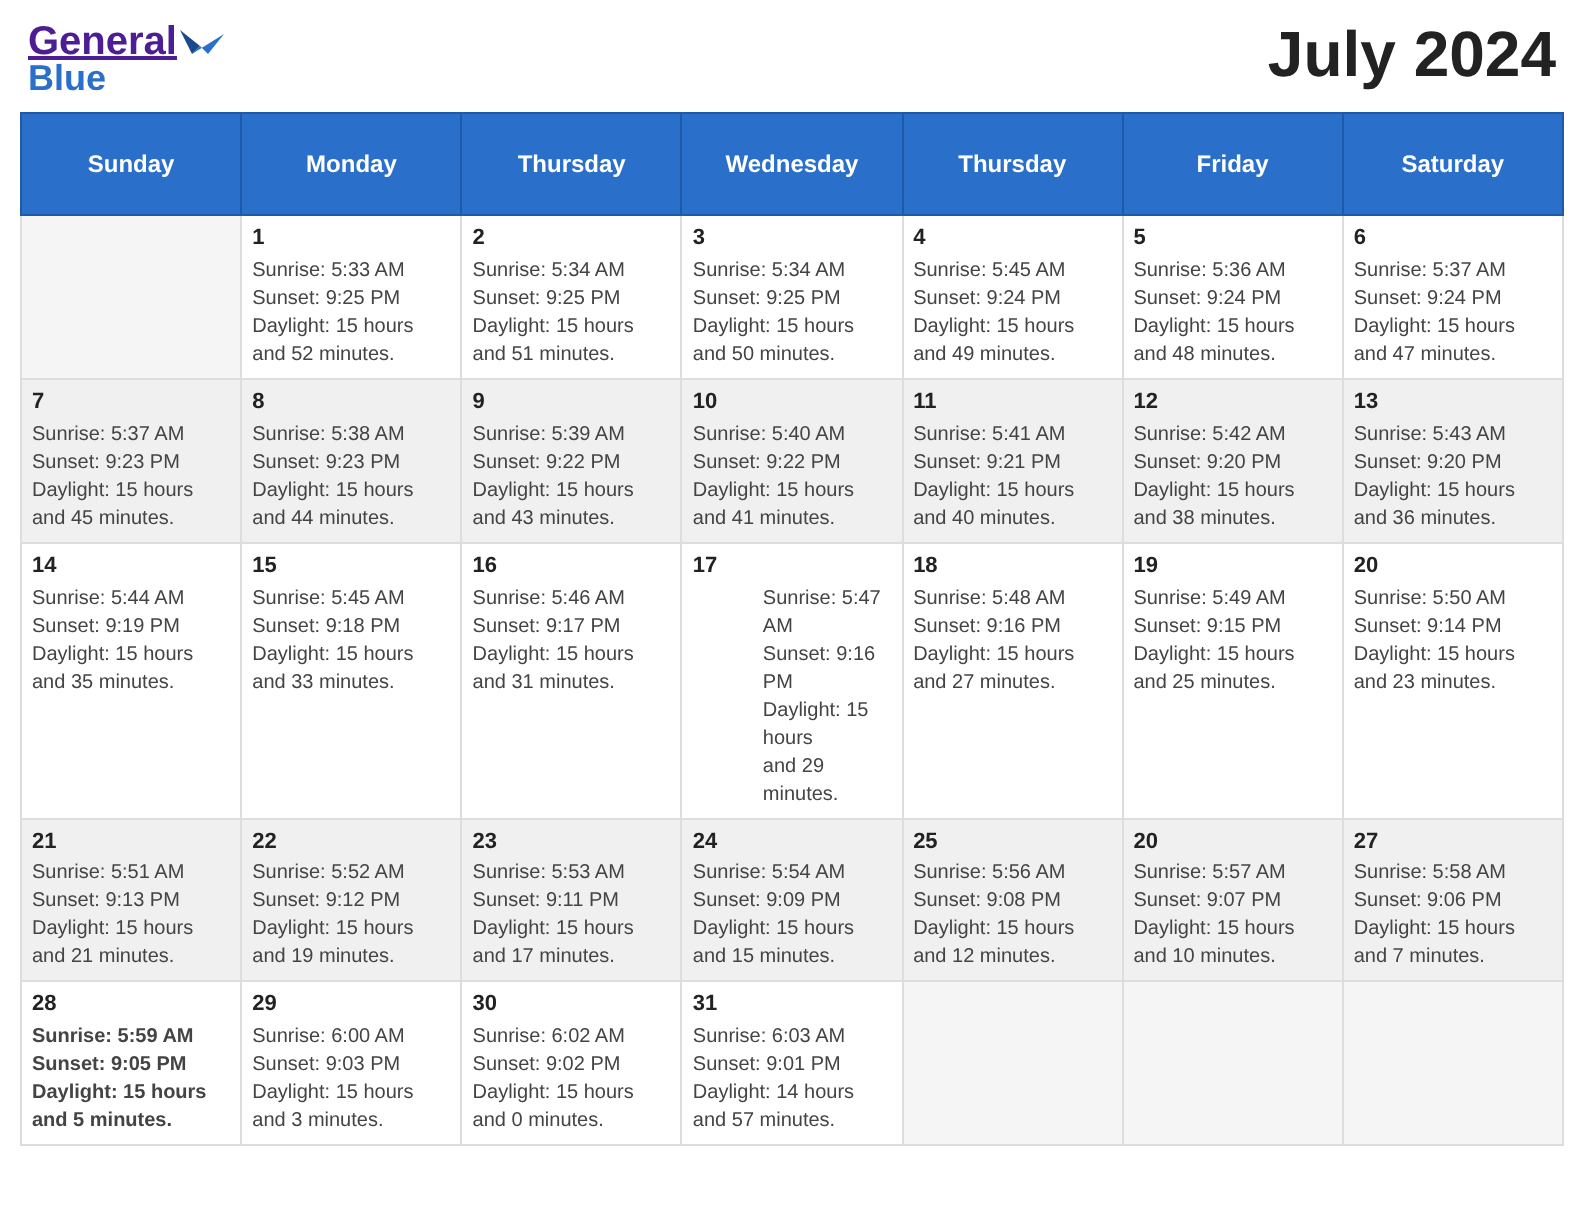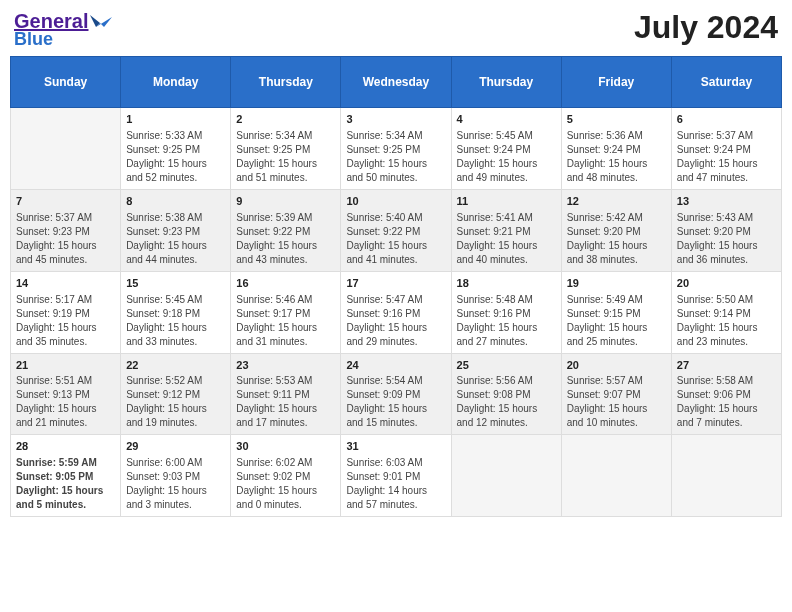--- a/index.html
+++ b/index.html
@@ -207,42 +207,42 @@
           <div class="day-num">13</div>
           <div class="day-info" style="white-space: pre-line;">Sunrise: 5:43 AM
 Sunset: 9:20 PM
 Daylight: 15 hours
 and 36 minutes.</div>
         </td>
       </tr>
       <tr>
         <td>
           <div class="day-num">14</div>
-          <div class="day-info" style="white-space: pre-line;">Sunrise: 5:17 AM
+          <div class="day-info" style="white-space: pre-line;">Sunrise: 5:44 AM
 Sunset: 9:19 PM
 Daylight: 15 hours
 and 35 minutes.</div>
         </td>
         <td>
           <div class="day-num">15</div>
           <div class="day-info" style="white-space: pre-line;">Sunrise: 5:45 AM
 Sunset: 9:18 PM
 Daylight: 15 hours
 and 33 minutes.</div>
         </td>
         <td>
           <div class="day-num">16</div>
           <div class="day-info" style="white-space: pre-line;">Sunrise: 5:46 AM
 Sunset: 9:17 PM
 Daylight: 15 hours
 and 31 minutes.</div>
         </td>
         <td>
           <div class="day-num">17</div>
-          <div class="day-info" style="white-space: pre-line;">Sunrise: 5:47 AM
+          <div class="day-info" style="white-space: pre-line; margin-left: 35px;">Sunrise: 5:47 AM
 Sunset: 9:16 PM
 Daylight: 15 hours
 and 29 minutes.</div>
         </td>
         <td>
           <div class="day-num">18</div>
           <div class="day-info" style="white-space: pre-line;">Sunrise: 5:48 AM
 Sunset: 9:16 PM
 Daylight: 15 hours
 and 27 minutes.</div>

